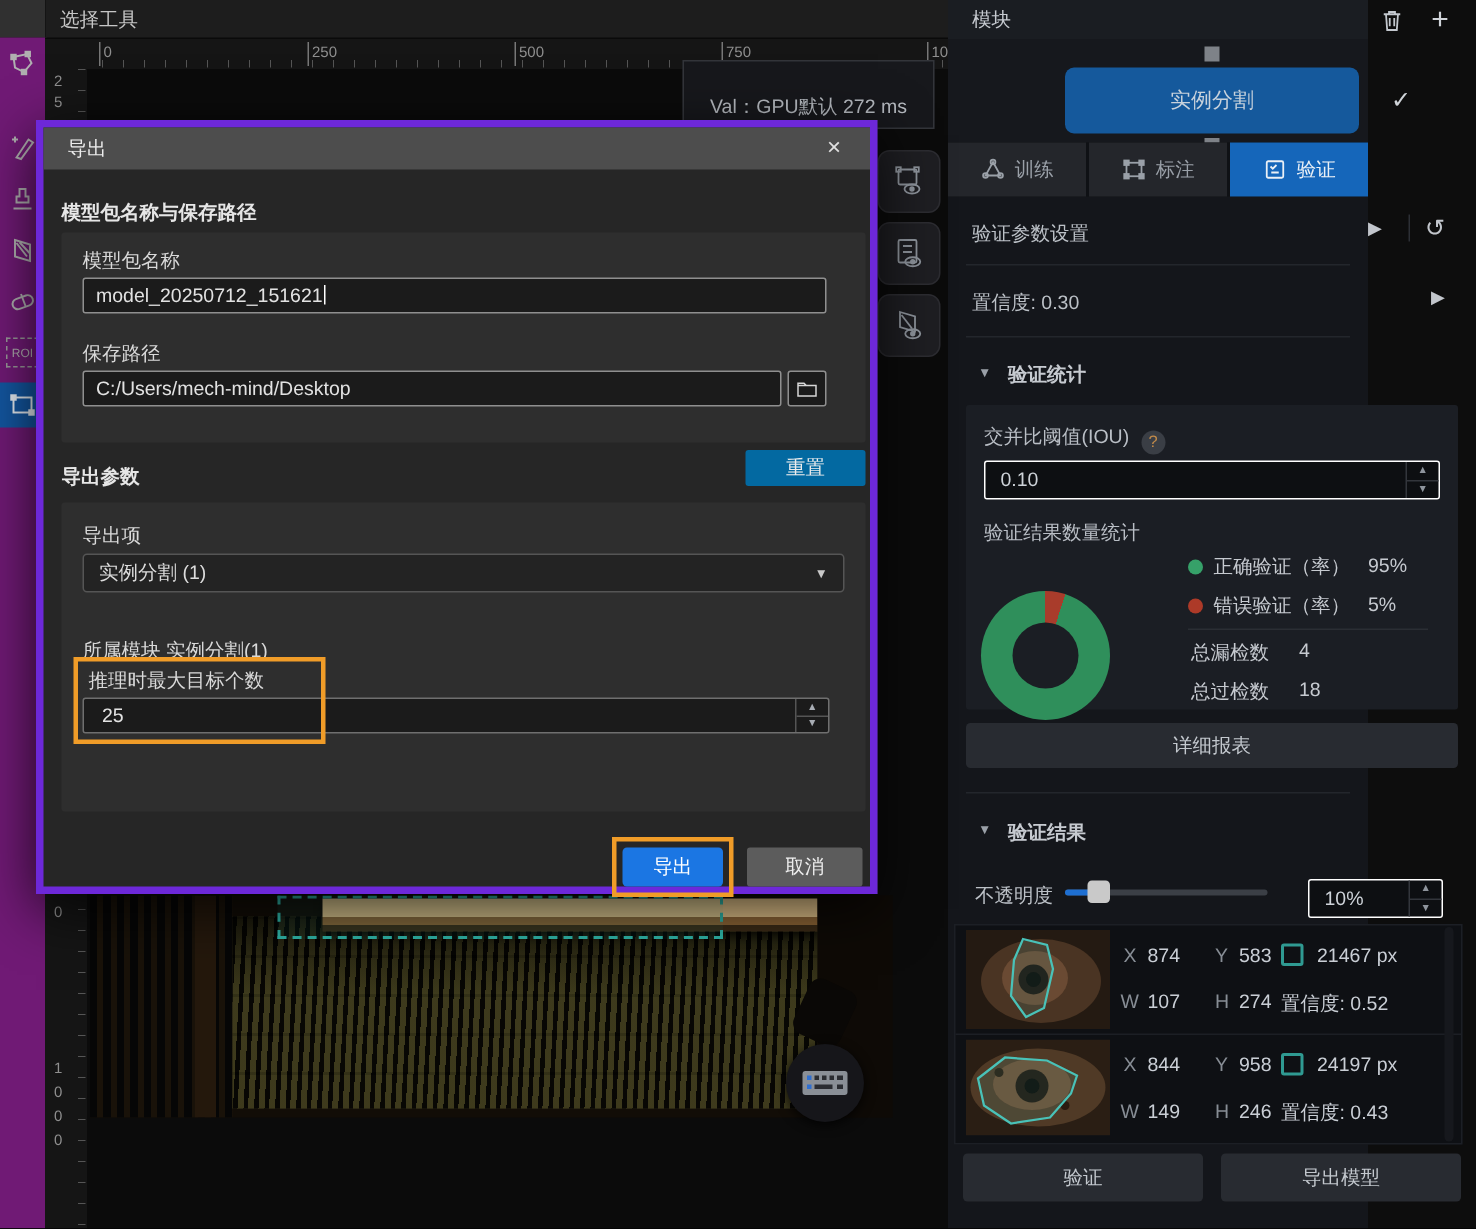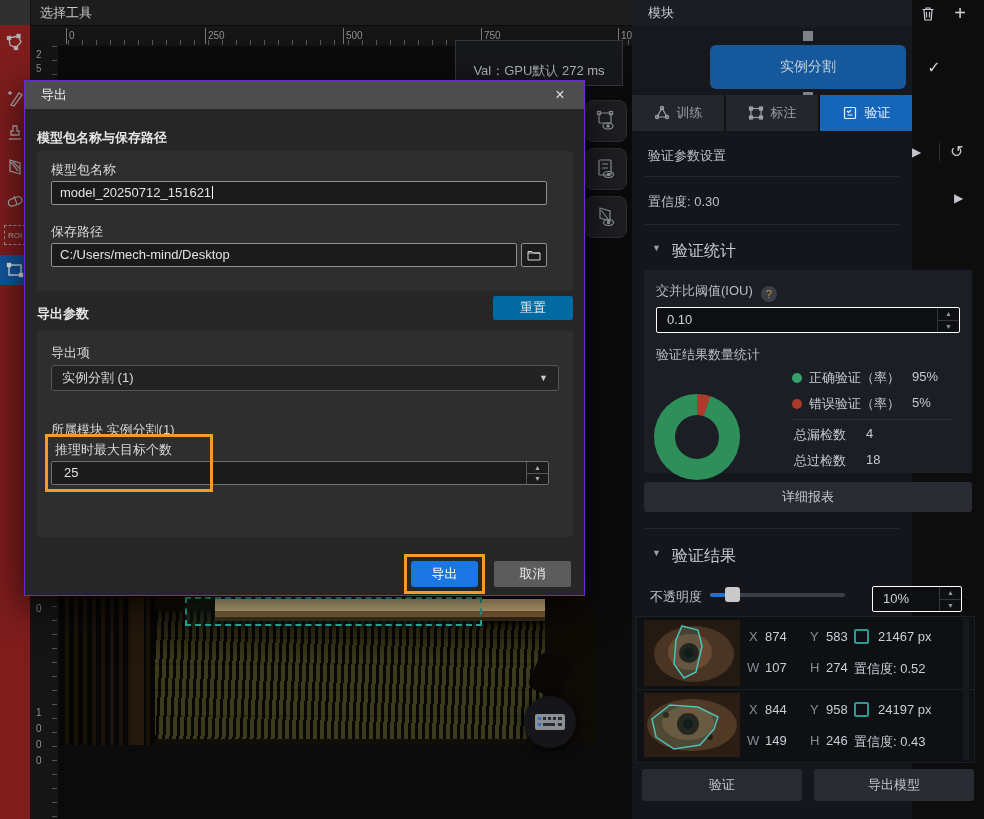--- a/index.html
+++ b/index.html
@@ -13,21 +13,21 @@
   .top-corner{left:0;top:0;width:30px;height:25px;background:#303030;border-right:1px solid #141414;}
   .tool-label{left:40px;top:0;line-height:25px;font-size:13px;color:#c6c6c6;}
   .h-ruler{left:30px;top:26px;width:602px;height:20px;background:#151515;border-bottom:1px solid #000;}
   .h-ruler::after{content:'';position:absolute;left:38px;right:0;bottom:1px;height:5px;
       background:repeating-linear-gradient(to right,#555 0 1px,transparent 1px 14px);}
   .h-num{top:2px;font-size:10px;color:#8f8f8f;border-left:1px solid #777;padding-left:2px;line-height:16px;}
   .v-ruler{left:30px;top:46px;width:28px;height:773px;background:#151515;border-right:1px solid #000;}
   .v-ruler::after{content:'';position:absolute;top:0;bottom:0;right:1px;width:5px;
       background:repeating-linear-gradient(to bottom,#555 0 1px,transparent 1px 14px);}
   .v-num{left:6px;font-size:10px;color:#8f8f8f;line-height:14px;}
-  .left-toolbar{left:0;top:25px;width:30px;height:794px;background:#7f1d1d;}
+  .left-toolbar{left:0;top:25px;width:30px;height:794px;background:#701a75;}
   .tool-slot{left:3px;width:24px;height:24px;display:flex;align-items:center;justify-content:center;}
   .tool-slot svg{stroke:#b0b0b0;fill:none;stroke-width:1.3;}
   .tool-roi{left:4px;width:20px;height:18px;border:1px dashed #9a9a9a;font-size:8px;color:#b0b0b0;
       display:flex;align-items:center;justify-content:center;overflow:hidden;}
   .tool-selected{left:0;width:30px;height:30px;background:#1356a0;display:flex;align-items:center;justify-content:center;}
 
   
   .canvas{left:58px;top:46px;width:574px;height:773px;background:#0b0b0b;}
   .photo{left:2px;top:551px;width:535px;height:148px;background:#120d07;overflow:hidden;}
   .photo-left{position:absolute;left:0;top:0;width:95px;height:100%;
@@ -46,21 +46,21 @@
       display:flex;align-items:flex-end;justify-content:center;padding-bottom:5px;box-sizing:border-box;
       font-size:13px;color:#b6bac0;z-index:5;}
   .overlay-btn{left:585px;width:40px;height:40px;background:#1e1e22;border:1px solid #2c2c31;border-radius:8px;
       display:flex;align-items:center;justify-content:center;z-index:4;}
   .overlay-btn svg{stroke:#8d939b;fill:none;stroke-width:1.2;}
   .kb-btn{left:524px;top:696px;width:52px;height:52px;border-radius:50%;background:#16161a;
       box-shadow:0 2px 8px rgba(0,0,0,.8);display:flex;align-items:center;justify-content:center;z-index:4;}
 
   
   .dialog{left:24px;top:80px;width:561px;height:516px;background:#262626;z-index:50;
-      box-shadow:0 10px 36px rgba(0,0,0,.75);border:1px solid #6d28d9;box-sizing:border-box;}
+      box-shadow:0 10px 36px rgba(0,0,0,.75);border:5px solid #6d28d9;box-sizing:border-box;}
   .dlg-titlebar{left:0;top:0;right:0;height:28px;background:#4d4d4d;}
   .dlg-title{left:16px;top:0;line-height:28px;font-size:13px;color:#ececec;}
   .dlg-close{right:12px;top:0;width:24px;height:28px;line-height:28px;text-align:center;font-size:16px;color:#e0e0e0;}
   .dlg-h{font-size:13px;font-weight:bold;color:#e6e6e6;}
   .dlg-card{background:#2e2e2e;border-radius:2px;}
   .dlg-label{font-size:13px;color:#d9d9d9;}
   .dlg-input{background:#1b1b1b;border:1px solid #8f8f8f;border-radius:2px;font-size:13px;color:#e2e2e2;
       line-height:22px;padding:0 8px;box-sizing:border-box;height:24px;overflow:hidden;}
   .caret{display:inline-block;width:1px;height:13px;background:#fff;vertical-align:-2px;margin-left:1px;}
   .folder-btn{width:26px;height:24px;background:#1b1b1b;border:1px solid #8f8f8f;border-radius:2px;
@@ -89,21 +89,21 @@
       display:flex;align-items:center;justify-content:center;font-size:14px;color:#c8d2dc;}
   .node-check{left:284px;top:19px;width:36px;height:44px;display:flex;align-items:center;justify-content:center;
       font-size:16px;color:#cfd3d8;}
   .tabs{left:0;top:95px;right:0;height:36px;display:flex;background:#0f1115;gap:2px;}
   .tab{flex:1;display:flex;align-items:center;justify-content:center;gap:7px;background:#24262b;
       font-size:13px;color:#9aa0a8;}
   .tab svg{stroke:currentColor;fill:none;stroke-width:1.2;}
   .tab.active{background:#1566ba;color:#eaf0f6;}
   .rp-row-label{font-size:13px;color:#bcc1c7;}
   .rp-divider{left:12px;right:12px;height:1px;background:#23262c;}
-  .sec-head{font-size:16px;color:#c6cad0;}
+  .sec-head{font-size:13px;color:#c6cad0;font-weight:bold;}
   .tri{font-size:9px;color:#9aa0a8;}
   .rp-card{left:12px;width:328px;background:#1b1e24;border-radius:2px;}
   .dk-input{background:#0d0f12;border:1px solid #ffffff;border-radius:2px;position:relative;height:26px;box-sizing:border-box;
       font-size:13px;color:#ced3d9;}
   .dk-input .val{position:absolute;left:10px;top:0;line-height:24px;}
   .dk-input .spin{border-left:1px solid #33363c;}
   .dk-input .spin span{border-color:#33363c;color:#8e949c;}
   .help-dot{display:inline-flex;width:16px;height:16px;border-radius:50%;background:#3a3e45;color:#c08a4a;
       font-size:11px;align-items:center;justify-content:center;margin-left:8px;vertical-align:-3px;}
   .donut{width:86px;height:86px;border-radius:50%;background:conic-gradient(#a93c2b 0deg 18deg,#2f8f5b 18deg 360deg);position:relative;}

